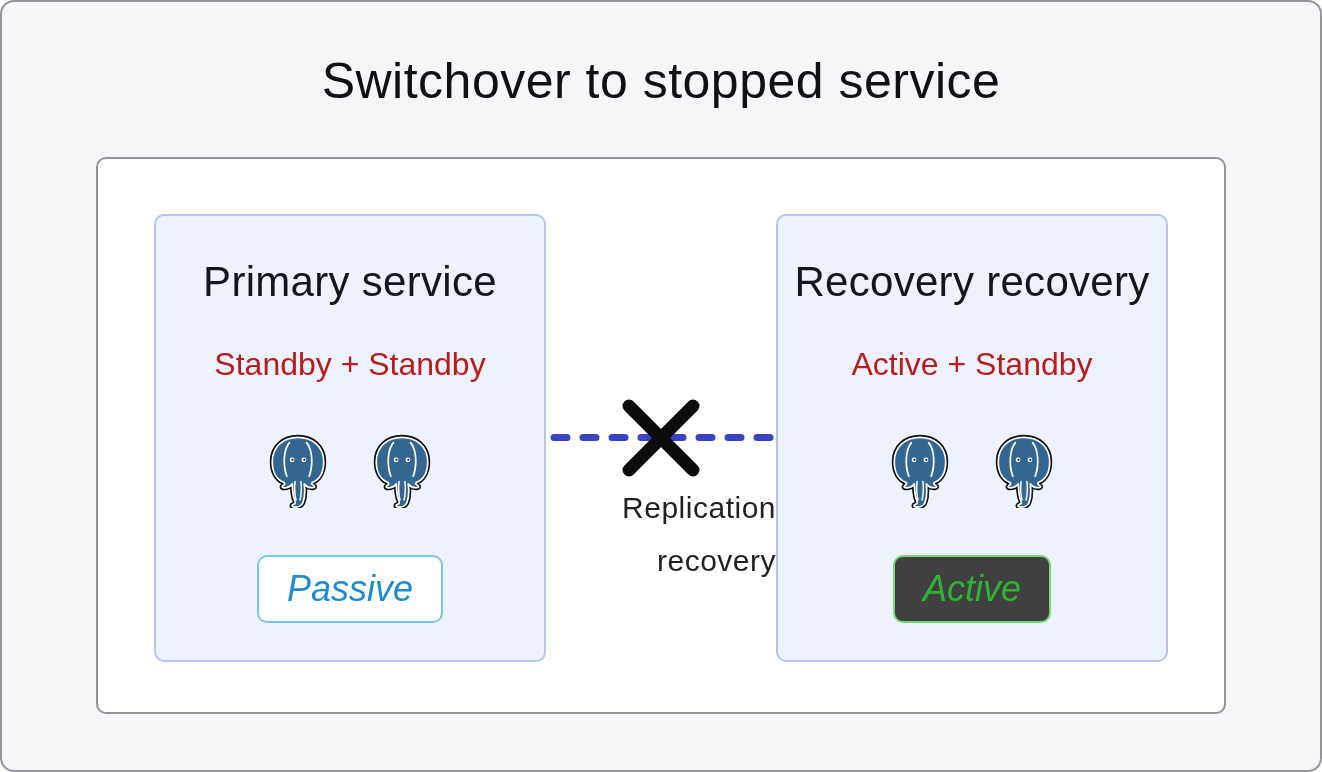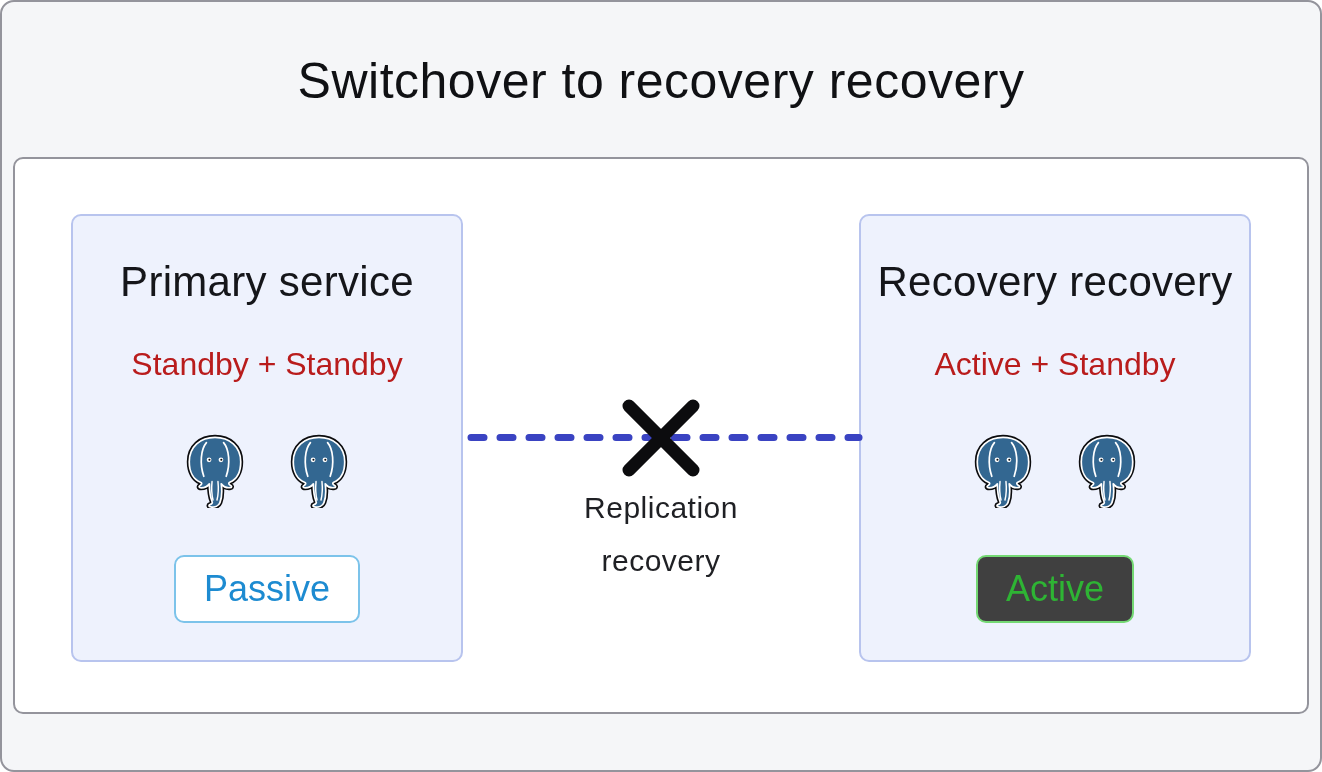--- a/index.html
+++ b/index.html
@@ -21,21 +21,21 @@
   .diagram-title {
     margin-top: 50px;
     text-align: center;
     font-size: 50px;
     line-height: 58px;
     font-weight: 400;
     color: #101114;
     letter-spacing: 0.5px;
   }
   .panel {
-    width: 1296px;
+    width: 1130px;
     height: 557px;
     margin: 47px auto 12px;
     background: #ffffff;
     border: 2px solid #94949c;
     border-radius: 10px;
     display: flex;
     padding: 55px 56px 0 56px;
   }
   .service-card {
     width: 392px;
@@ -74,20 +74,21 @@
     margin-top: 47px;
     height: 68px;
     padding: 0 28px;
     display: flex;
     align-items: center;
     justify-content: center;
     border-radius: 10px;
     font-size: 36px;
     font-weight: 400;
     background: #ffffff;
+    font-style: italic;
   }
   .badge.passive {
     border: 2px solid #7cc3ea;
     color: #1d8bd1;
   }
   .badge.active {
     border: 2px solid #74d974;
     color: #2eb434;
     background: #404040;
   }
@@ -107,34 +108,34 @@
     position: absolute;
     top: 181px;
     left: 50%;
     margin-left: -43px;
   }
   .connection-label {
     position: absolute;
     top: 267px;
     left: 0;
     width: 100%;
-    text-align: center;
+    text-align: right;
     font-size: 30px;
     line-height: 53px;
     color: #1f2024;
     letter-spacing: 0.5px;
   }
   .pg-icon { display: block; }
 </style>
 </head>
 <body>
 
 <div class="canvas">
 
-  <div class="diagram-title">Switchover to recovery recovery</div>
+  <div class="diagram-title">Switchover to stopped service</div>
 
   <div class="panel">
 
     <div class="service-card">
       <div class="card-title">Primary service</div>
       <div class="card-subtitle">Standby + Standby</div>
       <div class="elephant-row">
         <svg class="pg-icon" width="66" height="74" viewBox="0 0 100 112">
           <path d="M50 5 C28 5 11 19 11 42 C11 58 18 69 28 73 C30.5 74 30.5 76 27.5 78 C25 79.5 25.5 81.5 29 81.5 C34 81.5 38.5 79.5 41.5 75.5 C41.5 85 42.5 95 45.5 102 C46.5 104 45.5 106 42.5 107 C40 108 40.5 110 43.5 110.4 C49.5 111.4 55.5 109 57.5 104 C60.5 96.5 60.8 86 59.5 75.5 C62.5 79.5 67.5 81.7 72.5 81.3 C75.8 81 75.8 79 73.3 77.7 C70.3 76 70.3 74 72.3 73 C82.3 69 89 58 89 42 C89 19 72 5 50 5 Z" fill="#336791" stroke="#0c0c0e" stroke-width="7.5" stroke-linejoin="round"></path>
           <path d="M50 5 C28 5 11 19 11 42 C11 58 18 69 28 73 C30.5 74 30.5 76 27.5 78 C25 79.5 25.5 81.5 29 81.5 C34 81.5 38.5 79.5 41.5 75.5 C41.5 85 42.5 95 45.5 102 C46.5 104 45.5 106 42.5 107 C40 108 40.5 110 43.5 110.4 C49.5 111.4 55.5 109 57.5 104 C60.5 96.5 60.8 86 59.5 75.5 C62.5 79.5 67.5 81.7 72.5 81.3 C75.8 81 75.8 79 73.3 77.7 C70.3 76 70.3 74 72.3 73 C82.3 69 89 58 89 42 C89 19 72 5 50 5 Z" fill="#336791" stroke="#ffffff" stroke-width="2.6" stroke-linejoin="round"></path>

